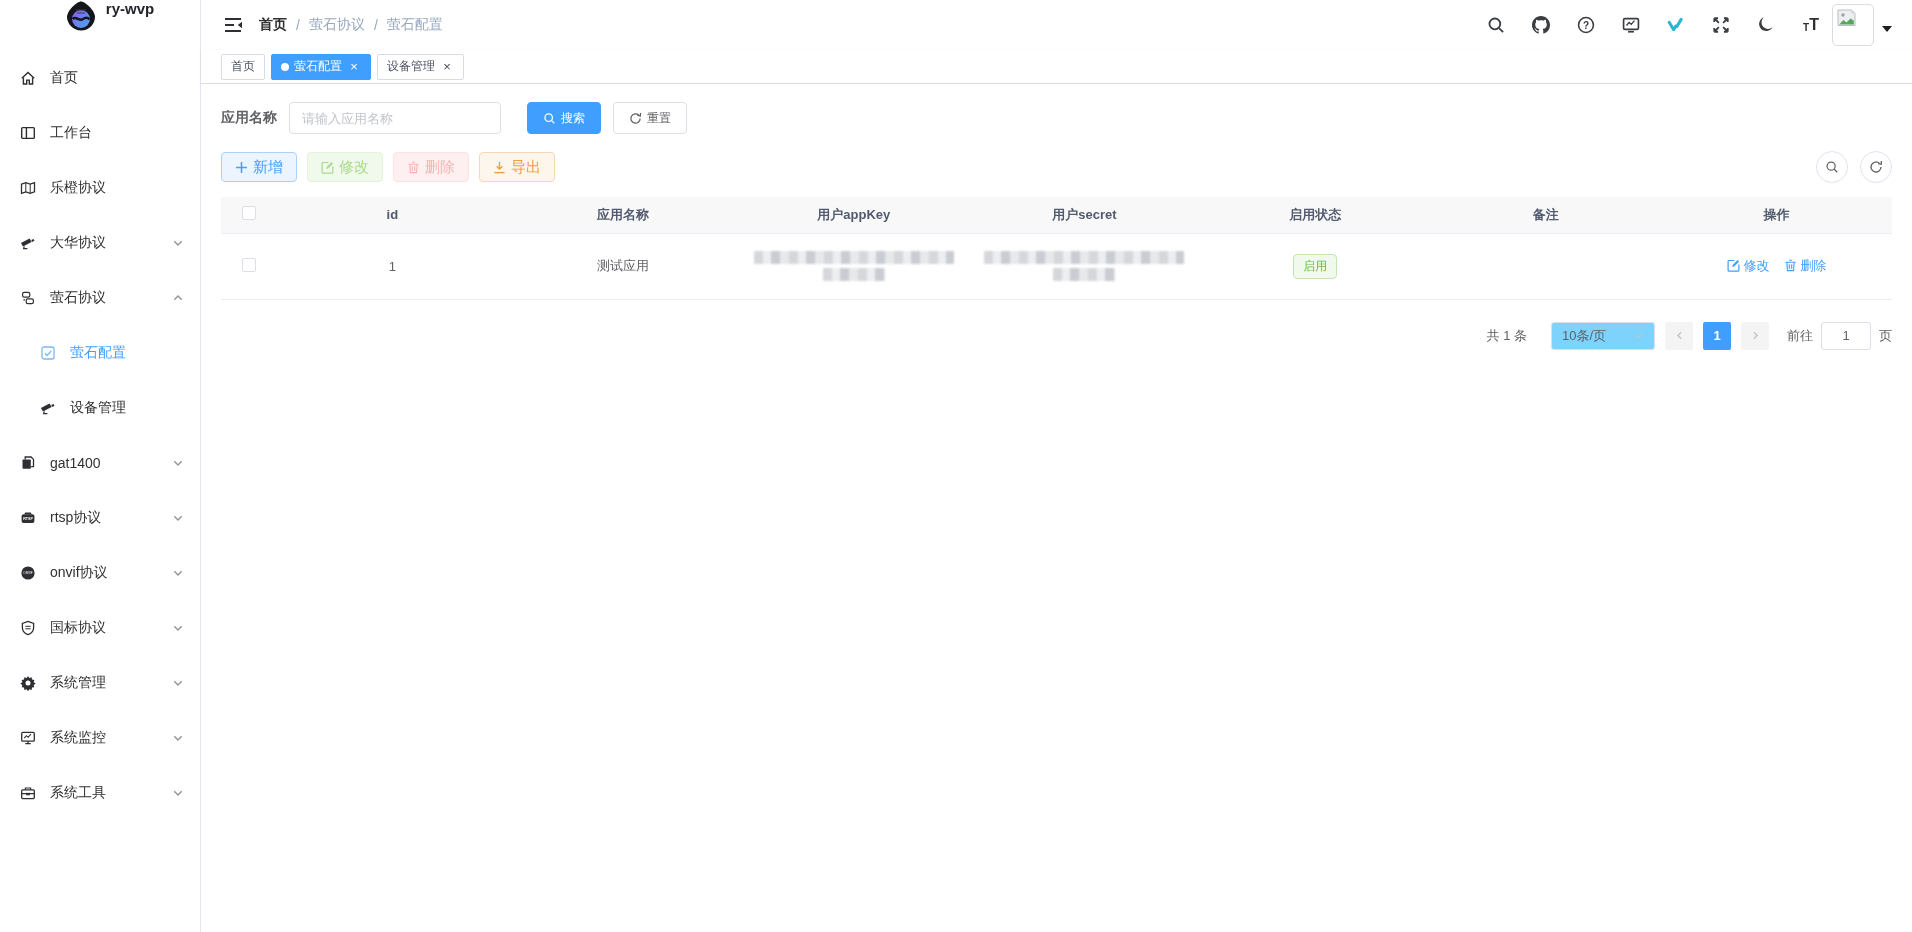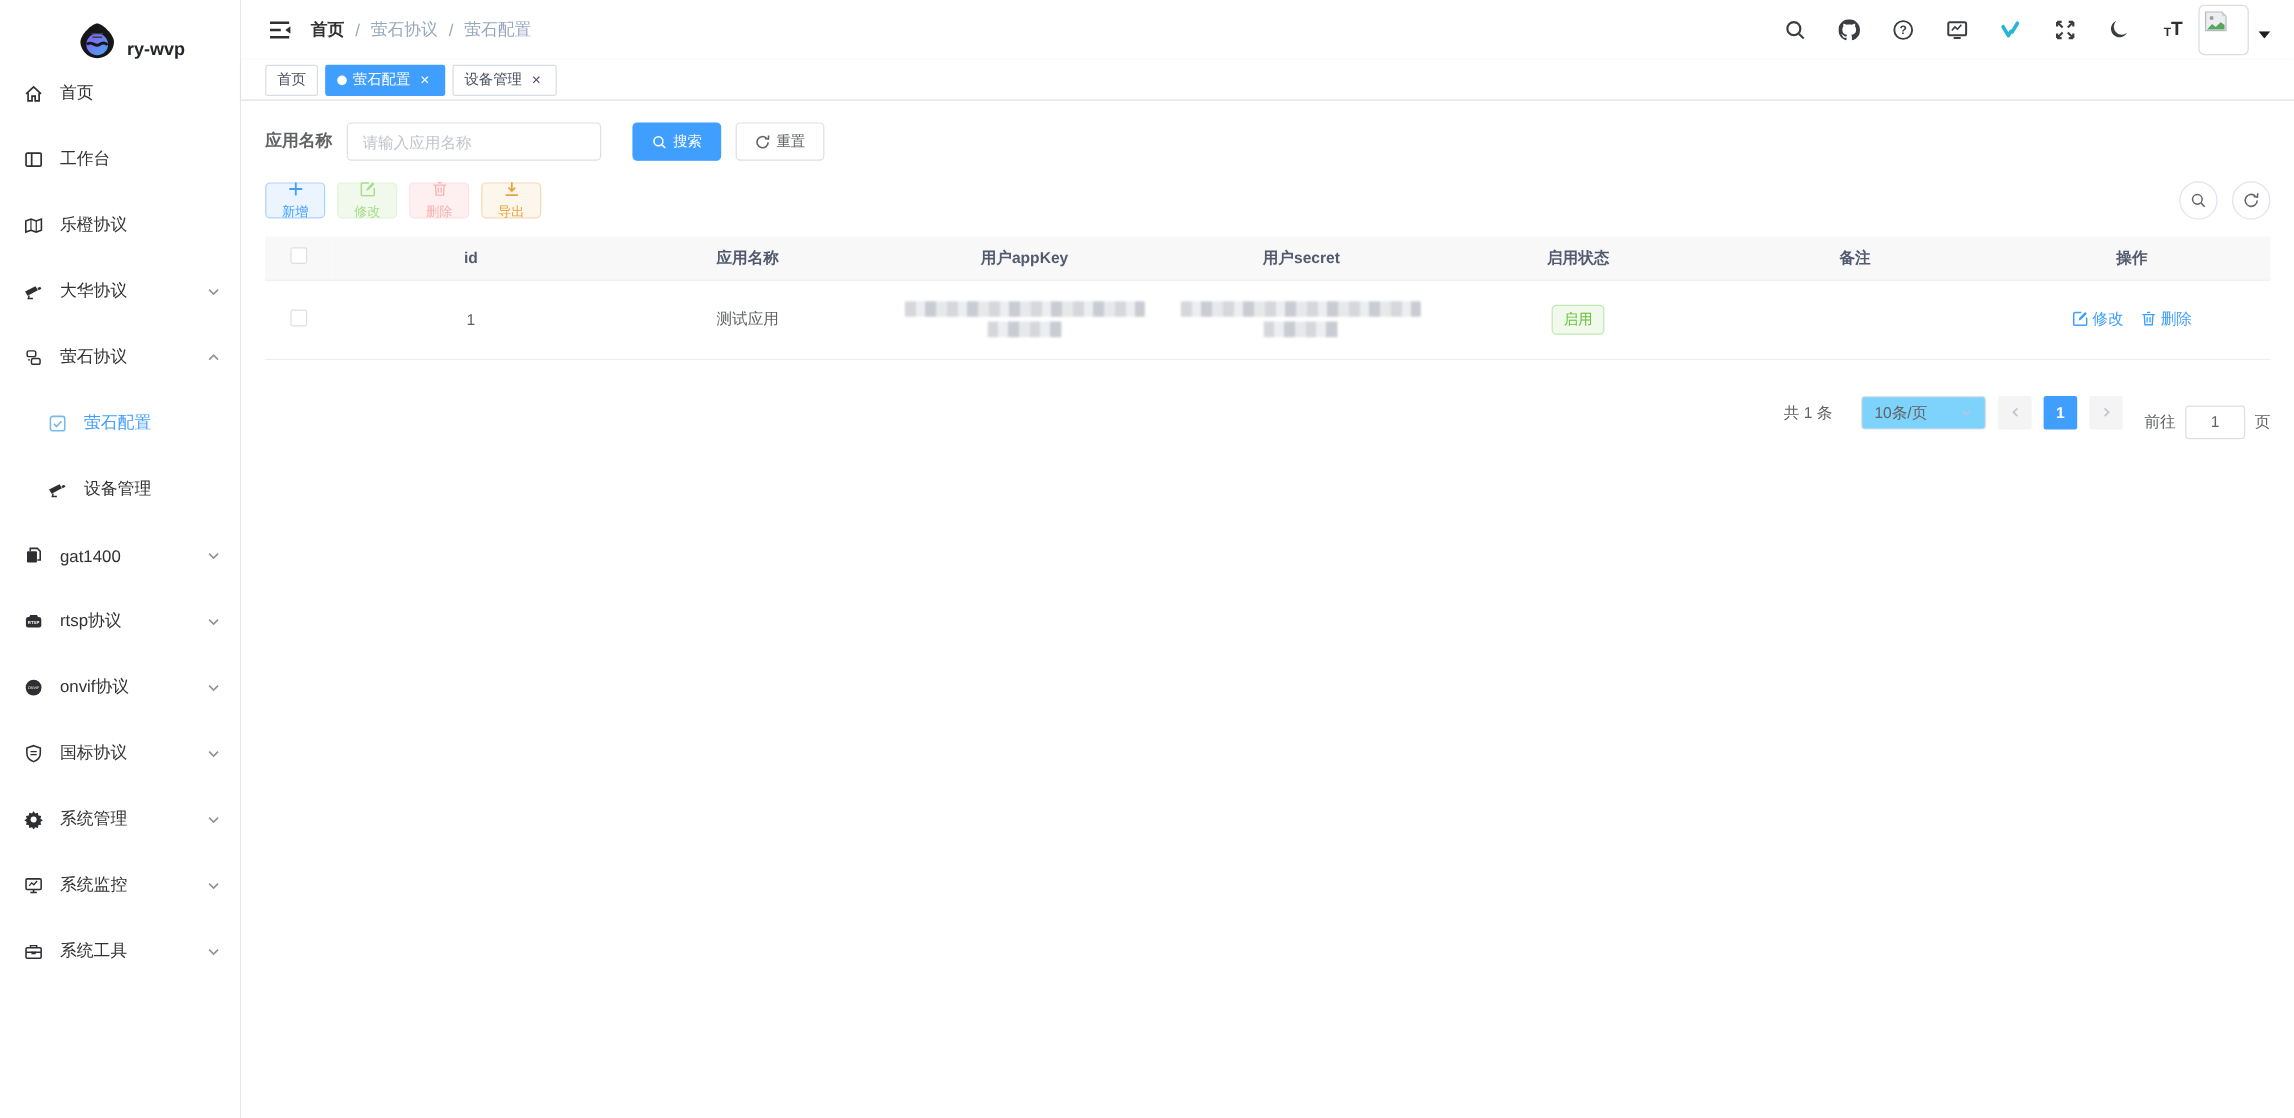--- a/index.html
+++ b/index.html
@@ -2,21 +2,21 @@
 <html><head>
 <meta charset="utf-8">
 <style>
   * { margin:0; padding:0; box-sizing:border-box; }
   html,body { width:1912px; height:932px; overflow:hidden; background:#fff;
     font-family:"Liberation Sans","DejaVu Sans",sans-serif; color:#303133; }
   .layout { display:flex; width:100%; height:100%; }
 
   
   .sidebar { width:201px; height:100%; background:#fff; border-right:1px solid #e4e7ed; flex:0 0 201px; overflow:hidden; }
-  .logo { height:50px; display:flex; align-items:flex-end; justify-content:center; gap:9px;margin-left:19px; }
+  .logo { height:50px; display:flex; align-items:flex-start; justify-content:center; gap:9px;margin-left:19px; }
   .logo-img { width:32px; height:32px; display:inline-flex; }
   .logo-img svg { width:32px; height:32px; }
   .logo-title { font-size:15px; font-weight:bold; color:#22252a; }
   .menu-item { height:55px; display:flex; align-items:center; padding:0 16px 0 20px; font-size:14px; color:#303133; cursor:pointer; }
   .menu-item .icon { width:16px; height:16px; margin-right:14px; color:#2d2f33; flex:0 0 16px; }
   .menu-item .icon svg { width:16px; height:16px; display:block; }
   .menu-item .arrow { margin-left:auto; margin-right:0; width:12px; height:12px; color:#909399; flex:0 0 12px; }
   .menu-item .arrow svg { width:12px; height:12px; }
   .menu-item.child { padding-left:40px; }
   .menu-item.active { color:#409EFF; }
@@ -63,21 +63,21 @@
   .search-input { width:212px; height:32px; border:1px solid #dcdfe6; border-radius:4px; padding:0 12px; font-size:13px; color:#606266; outline:none; font-family:inherit; }
   .search-input::placeholder { color:#c0c4cc; }
   .btn { height:32px; display:inline-flex; align-items:center; justify-content:center; gap:5px; border-radius:4px;
     font-size:12px; cursor:pointer; border:1px solid transparent; padding:0 15px; background:#fff; font-family:inherit; }
   .btn .icon { width:13px; height:13px; display:inline-flex; }
   .btn .icon svg { width:13px; height:13px; }
   .btn-primary { background:#409EFF; border-color:#409EFF; color:#fff; margin-left:26px; }
   .btn-default { border-color:#dcdfe6; color:#606266; margin-left:12px; }
 
   .toolbar-row { margin-top:17px; display:flex; align-items:center; }
-  .btn-sm { height:30px; padding:0 13px; font-size:11px; border-radius:4px;flex-direction:column; }
+  .btn-sm { height:30px; padding:0 13px; font-size:15px; border-radius:4px; }
   .btn-add { background:#ecf5ff; border-color:#a9d3fd; color:#409EFF; }
   .btn-edit { background:#f0f9eb; border-color:#e1f3d8; color:#a8dc8c; margin-left:10px; cursor:not-allowed; }
   .btn-del { background:#fef0f0; border-color:#fde2e2; color:#f7b2b2; margin-left:10px; cursor:not-allowed; }
   .btn-export { background:#fdf6ec; border-color:#f5dab1; color:#e6a23c; margin-left:10px; }
   .toolbar-right { margin-left:auto; display:flex; gap:12px; }
   .circle-btn { width:32px; height:32px; border-radius:50%; border:1px solid #e0e3ef; background:#fff; display:inline-flex;
     align-items:center; justify-content:center; color:#606266; cursor:pointer; }
   .circle-btn svg { width:14px; height:14px; }
 
   
@@ -103,21 +103,21 @@
   .pg-total { margin-right:14px; }
   .pg-select { width:104px; height:28px; border:1px solid #dcdfe6; border-radius:3px; display:inline-flex; align-items:center;
     padding:0 10px; cursor:pointer; color:#606266; background:#7dd3fc; }
   .pg-select .sel-caret { margin-left:auto; color:#c0c4cc; width:11px; height:11px; display:inline-flex; }
   .pg-select .sel-caret svg { width:11px; height:11px; }
   .pg-arrow { width:28px; height:28px; border-radius:2px; background:#f4f4f5; color:#c0c4cc; display:inline-flex;
     align-items:center; justify-content:center; cursor:pointer; }
   .pg-arrow svg { width:11px; height:11px; }
   .pg-page { width:28px; height:28px; border-radius:2px; background:#409EFF; color:#fff; display:inline-flex;
     align-items:center; justify-content:center; font-weight:bold; cursor:pointer; }
-  .pg-goto { display:flex; align-items:center; gap:8px; margin-left:8px;margin-top:16px; }
+  .pg-goto { display:flex; align-items:center; gap:8px; margin-left:8px; }
   .pg-input { width:50px; height:28px; border:1px solid #dcdfe6; border-radius:3px; text-align:center; font-size:13px;
     color:#606266; outline:none; font-family:inherit; }
 </style>
 </head>
 <body>
 
 <div class="layout">
 
   <aside class="sidebar">
     <div class="logo">

